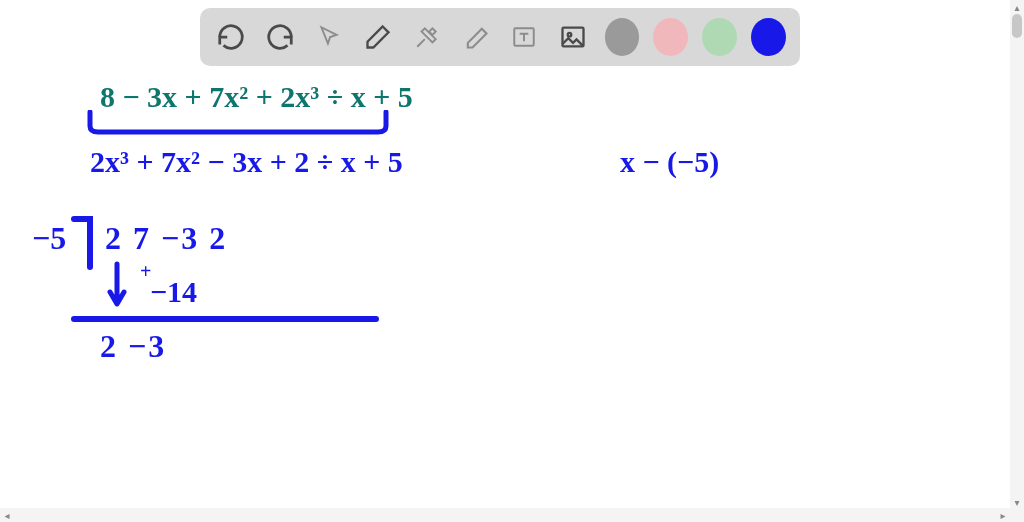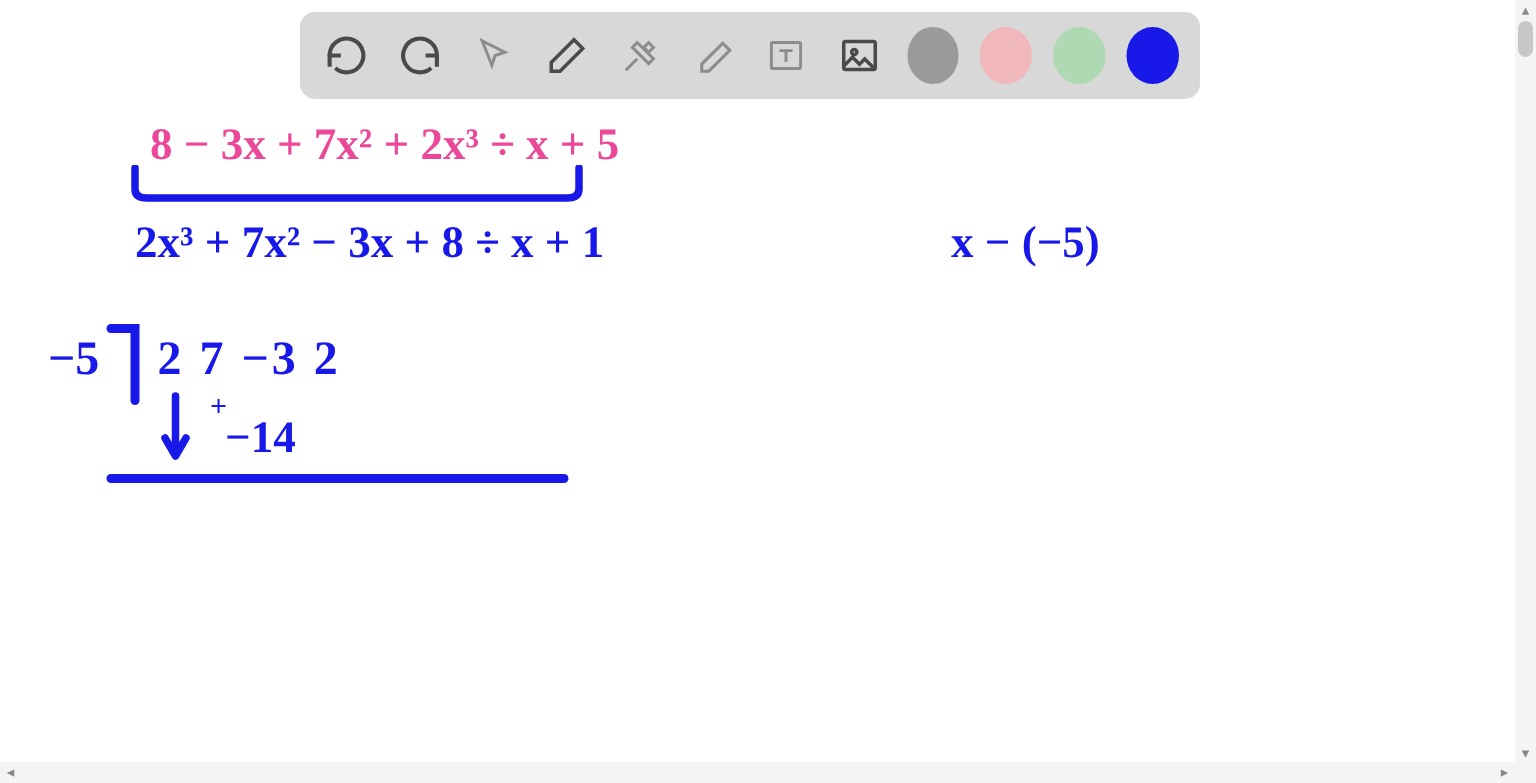--- a/index.html
+++ b/index.html
@@ -82,21 +82,21 @@
       display: flex;
       align-items: center;
       justify-content: center;
     }
     .handwriting {
       position: absolute;
       font-family: 'Comic Sans MS', 'Segoe Script', cursive;
       font-weight: bold;
       white-space: nowrap;
     }
-    .black-ink { color: #ec4899; }
+    .black-ink { color: #0f766e; }
     .blue-ink { color: #1819e8; }
     .bracket-svg { position: absolute; }
   </style>
 </head>
 <body>
 
 <div class="toolbar">
   <div class="tool-btn dark">
     <svg width="30" height="30" viewBox="0 0 24 24" fill="none" stroke="currentColor" stroke-width="2.2">
       <path d="M3 12a9 9 0 1 1 3 6.7"></path>
@@ -149,43 +149,44 @@
 </div>
 
 <div class="canvas">
 
   <div class="handwriting black-ink" style="left:100px; top:10px; font-size:30px;">8 − 3x + 7x² + 2x³   ÷   x + 5</div>
 
   <svg class="bracket-svg" style="left:82px; top:40px;" width="310" height="30">
     <path d="M8 2 L8 16 Q8 22 16 22 L296 22 Q304 22 304 16 L304 2" fill="none" stroke="#1819e8" stroke-width="5" stroke-linecap="round"></path>
   </svg>
 
-  <div class="handwriting blue-ink" style="left:90px; top:75px; font-size:30px;">2x³ + 7x² − 3x + 8   ÷  x + 1</div>
+  <div class="handwriting blue-ink" style="left:90px; top:75px; font-size:30px;">2x³ + 7x² − 3x + 2   ÷  x + 5</div>
 
-  <div class="handwriting blue-ink" style="left:620px; top:75px; font-size:30px;margin-left:14px;">x − (−5)</div>
+  <div class="handwriting blue-ink" style="left:620px; top:75px; font-size:30px;">x − (−5)</div>
 
   <div class="handwriting blue-ink" style="left:32px; top:150px; font-size:32px;">−5</div>
   <svg class="bracket-svg" style="left:70px; top:145px;" width="26" height="58">
     <path d="M4 4 L20 4 L20 52" fill="none" stroke="#1819e8" stroke-width="6" stroke-linecap="round"></path>
   </svg>
 
   <div class="handwriting blue-ink" style="left:105px; top:150px; font-size:32px; letter-spacing:2px;">2    7    −3    2</div>
 
   <svg class="bracket-svg" style="left:106px; top:190px;" width="22" height="52">
     <path d="M11 4 L11 40 M4 32 L11 44 L18 32" fill="none" stroke="#1819e8" stroke-width="5" stroke-linecap="round" stroke-linejoin="round"></path>
   </svg>
 
   <div class="handwriting blue-ink" style="left:140px; top:190px; font-size:20px;">+</div>
 
   <div class="handwriting blue-ink" style="left:150px; top:205px; font-size:30px;">−14</div>
 
   <svg class="bracket-svg" style="left:70px; top:244px;" width="310" height="10">
     <line x1="4" y1="5" x2="306" y2="5" stroke="#1819e8" stroke-width="6" stroke-linecap="round"></line>
   </svg>
 
+  <div class="handwriting blue-ink" style="left:100px; top:258px; font-size:32px; letter-spacing:2px;">2  −3</div>
 </div>
 
 <div class="scrollbar-v">
   <div class="scroll-arrow" style="top:1px;left:1px;">▴</div>
   <div class="scrollbar-v-thumb" style="top:14px;"></div>
   <div class="scroll-arrow" style="bottom:14px;left:1px;">▾</div>
 </div>
 <div class="scrollbar-h">
   <div class="scroll-arrow" style="left:1px;top:1px;">◂</div>
   <div class="scroll-arrow" style="right:1px;top:1px;">▸</div>

